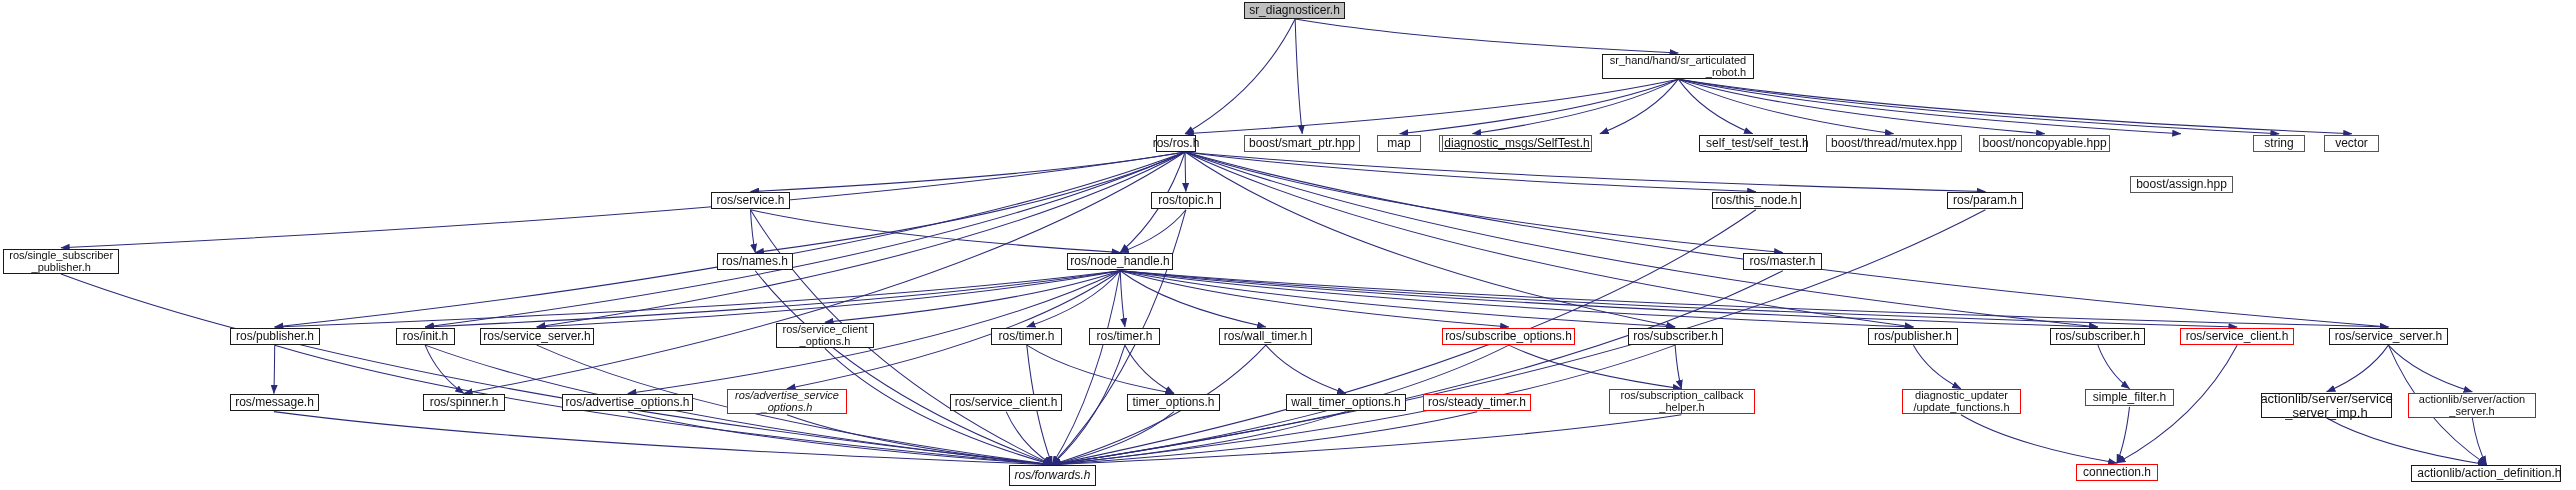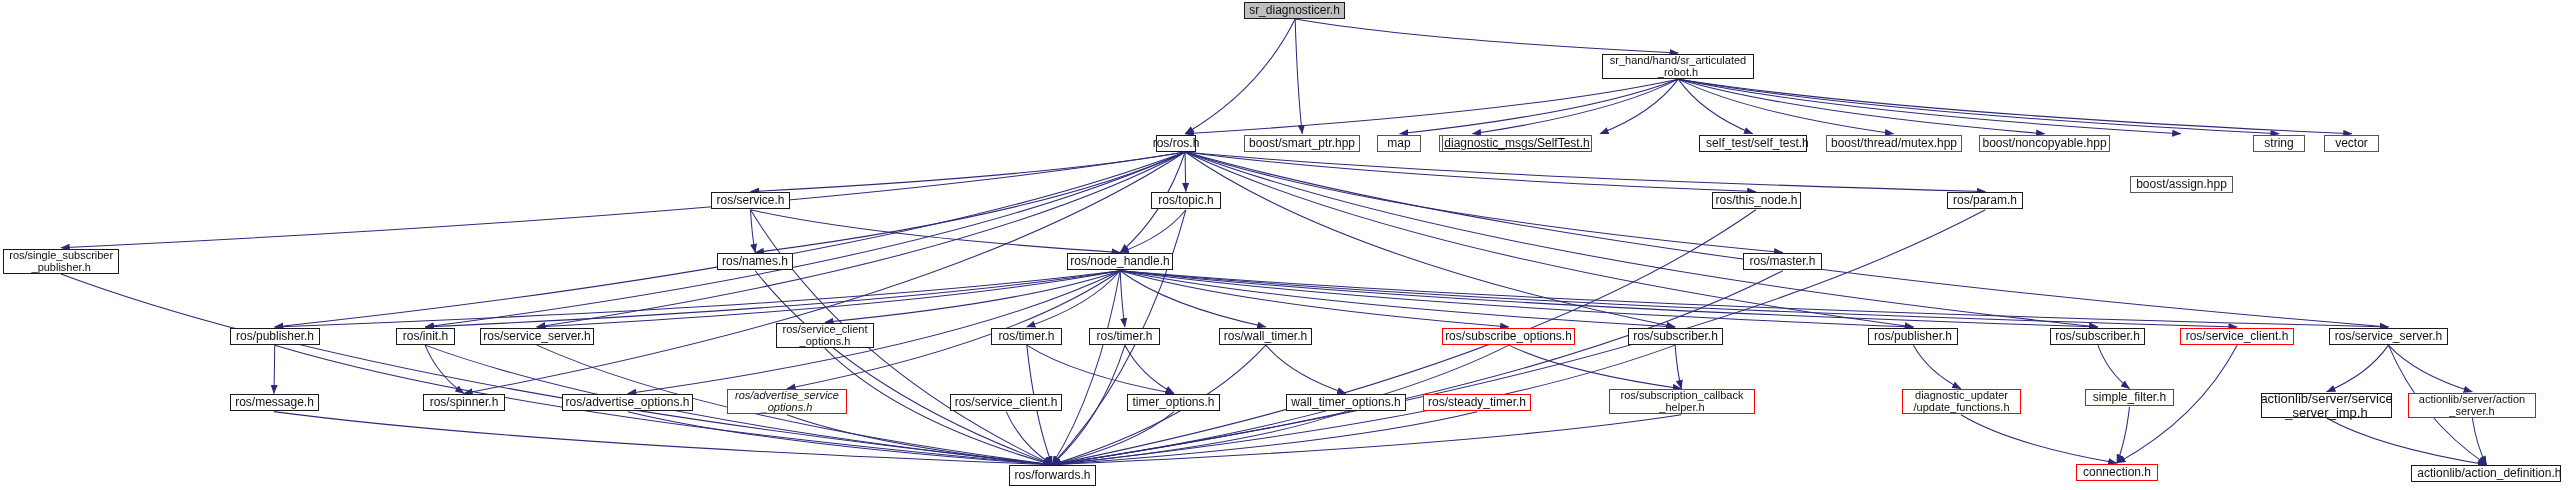--- a/index.html
+++ b/index.html
@@ -113,21 +113,21 @@
         <path d="M 2124,524 Q 1869.6,563.06 1329,587" fill="none" stroke="#2a2a7a" stroke-width="1.3" marker-end="url(#arrow)"></path>
         <path d="M 2477,524 Q 2540.04,561.82 2674,585" fill="none" stroke="#2a2a7a" stroke-width="1.3" marker-end="url(#arrow)"></path>
         <path d="M 2690,514 Q 2684.88,558.02 2674,585" fill="none" stroke="#2a2a7a" stroke-width="1.3" marker-end="url(#arrow)"></path>
         <path d="M 2939,528 Q 3003.64,564.58 3141,587" fill="none" stroke="#2a2a7a" stroke-width="1.3" marker-end="url(#arrow)"></path>
         <path d="M 3123,528 Q 3128.76,564.58 3141,587" fill="none" stroke="#2a2a7a" stroke-width="1.3" marker-end="url(#arrow)"></path>
         <path d="M 3017,436 Q 3056.68,529.62 3141,587" fill="none" stroke="#2a2a7a" stroke-width="1.3" marker-end="url(#arrow)"></path>
       </g>
   </svg>
   <div id="node-layer">
       <div class="node root" style="left: 1244px; top: 1.6px; width: 101px; height: 17.4px;">sr_diagnosticer.h</div>
-      <div class="node bold" style="left: 1602px; top: 54px; width: 152px; height: 25px; font-size: 11px;">sr_hand/hand/sr_articulated
+      <div class="node bold" style="left: 1602px; top: 54px; width: 152px; height: 25px; font-size: 11px; text-align: right;">sr_hand/hand/sr_articulated
 _robot.h</div>
       <div class="node bold" style="left: 1156px; top: 135px; width: 40px; height: 17.4px;">ros/ros.h</div>
       <div class="node thin" style="left: 1244px; top: 135px; width: 116px; height: 17.4px;">boost/smart_ptr.hpp</div>
       <div class="node thin" style="left: 1377px; top: 135px; width: 44px; height: 17.4px;">map</div>
       <div class="node thin" style="left: 1439px; top: 135px; width: 66px; height: 17.4px;">algorithm</div>
       <div class="node thin" style="left: 1442px; top: 135px; width: 150px; height: 17.4px; text-decoration: underline;">diagnostic_msgs/SelfTest.h</div>
       <div class="node bold" style="left: 1699px; top: 135px; width: 108px; height: 17.4px; padding-left: 12px;">self_test/self_test.h</div>
       <div class="node thin" style="left: 1826px; top: 135px; width: 136px; height: 17.4px;">boost/thread/mutex.hpp</div>
       <div class="node thin" style="left: 1979px; top: 135px; width: 131px; height: 17.4px;">boost/noncopyable.hpp</div>
       <div class="node thin" style="left: 2130px; top: 135px; width: 103px; height: 17.4px; margin-top: 41px;">boost/assign.hpp</div>
@@ -163,21 +163,21 @@
 _options.h</div>
       <div class="node bold" style="left: 950px; top: 394px; width: 112px; height: 17.4px;">ros/service_client.h</div>
       <div class="node bold" style="left: 1127px; top: 394px; width: 93px; height: 17.4px;">timer_options.h</div>
       <div class="node bold" style="left: 1286px; top: 394px; width: 120px; height: 17.4px;">wall_timer_options.h</div>
       <div class="node red" style="left: 1423px; top: 394px; width: 108px; height: 17.4px;">ros/steady_timer.h</div>
       <div class="node red" style="left: 1609px; top: 389px; width: 146px; height: 25px; font-size: 11px;">ros/subscription_callback
 _helper.h</div>
       <div class="node red" style="left: 1902px; top: 389px; width: 119px; height: 25px; font-size: 11px;">diagnostic_updater
 /update_functions.h</div>
       <div class="node red" style="left: 2085px; top: 389px; width: 89px; height: 17.4px;">simple_filter.h</div>
-      <div class="node bold" style="left: 1009px; top: 465px; width: 87px; height: 21px;">ros/forwards.h</div>
+      <div class="node bold" style="left: 1009px; top: 465px; width: 87px; height: 21px; font-style: italic;">ros/forwards.h</div>
       <div class="node red" style="left: 2076px; top: 464px; width: 82px; height: 17.4px;">connection.h</div>
       <div class="node bold" style="left: 2261px; top: 393px; width: 131px; height: 25px; font-size: 13px;">actionlib/server/service
 _server_imp.h</div>
       <div class="node red" style="left: 2408px; top: 393px; width: 128px; height: 25px; font-size: 11px;">actionlib/server/action
 _server.h</div>
       <div class="node bold" style="left: 2411px; top: 465px; width: 150px; height: 17.4px; padding-left: 10px;">actionlib/action_definition.h</div>
     </div>
 </div>
 
 

